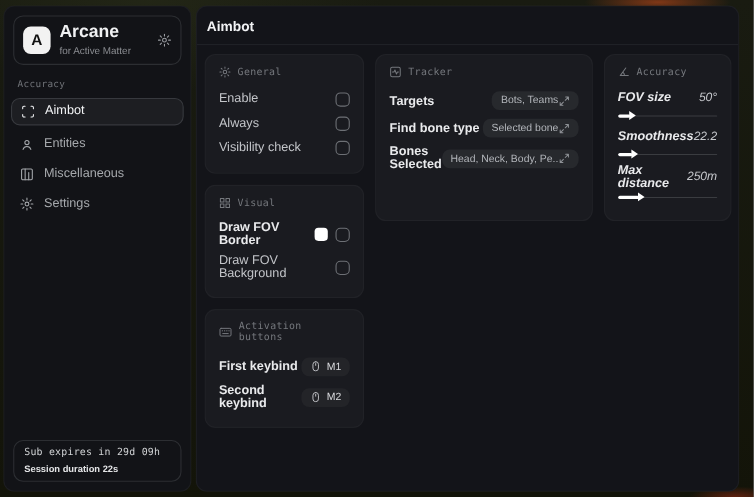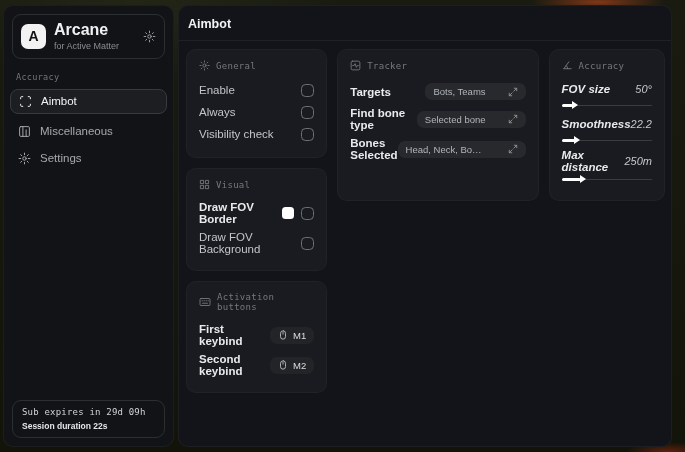--- a/index.html
+++ b/index.html
@@ -92,21 +92,21 @@
   }
   .controls { display:flex; align-items:center; gap:7px; }
   .swatch { width:12px; height:12px; border-radius:3.5px; cursor:pointer; flex:none; }
   .keybind {
     display:inline-flex; align-items:center; gap:5px;
     background:#232428; border-radius:7px; padding:3px 8px;
     font-size:9.5px; color:#dcdde0; cursor:pointer;
   }
   .keybind .icon { color:#c9cbcf; }
   .dropdown {
-    display:inline-flex; align-items:center; gap:22px;
+    display:inline-flex; align-items:center; gap:0;
     background:#27292d; border-radius:7px; padding:3px 8px;
     font-size:9.5px; color:#b2b5ba; cursor:pointer;
     max-width:128px; white-space:nowrap;
   }
   .dropdown .dd-text { overflow:hidden; text-overflow:ellipsis; max-width:100px; }
   .dropdown .icon { color:#8e9196; }
   .slider-row { margin-bottom:4px;font-style:italic; }
   .slider-top { display:flex; align-items:center; justify-content:space-between; min-height:20px; margin-top:2px; }
   .slider-value { font-size:11px; color:#c6c8cc; }
   .slider-track { position:relative; height:9px; margin-top:2px; cursor:pointer; }
@@ -140,20 +140,29 @@
 
   <div class="nav-item active">
     <span class="icon">
       <svg width="13" height="13" viewBox="0 0 24 24" fill="none" stroke="currentColor" stroke-width="1.8" stroke-linecap="round" stroke-linejoin="round">
         <path d="M3 7V5a2 2 0 0 1 2-2h2M17 3h2a2 2 0 0 1 2 2v2M21 17v2a2 2 0 0 1-2 2h-2M7 21H5a2 2 0 0 1-2-2v-2"></path>
       </svg>
     </span>
     <span>Aimbot</span>
   </div>
 
+  <div class="nav-item">
+    <span class="icon">
+      <svg width="13" height="13" viewBox="0 0 24 24" fill="none" stroke="currentColor" stroke-width="1.8" stroke-linecap="round" stroke-linejoin="round">
+        <circle cx="12" cy="8.5" r="3.5"></circle>
+          <path d="M5.5 20c.8-3.2 3.3-5 6.5-5s5.7 1.8 6.5 5"></path>
+      </svg>
+    </span>
+    <span>Entities</span>
+  </div>
 
 
   <div class="nav-item">
     <span class="icon">
       <svg width="13" height="13" viewBox="0 0 24 24" fill="none" stroke="currentColor" stroke-width="1.8" stroke-linecap="round" stroke-linejoin="round">
         <rect x="3" y="3" width="18" height="18" rx="2"></rect>
           <path d="M9 3v18M15 9v12"></path>
       </svg>
     </span>
     <span>Miscellaneous</span>

